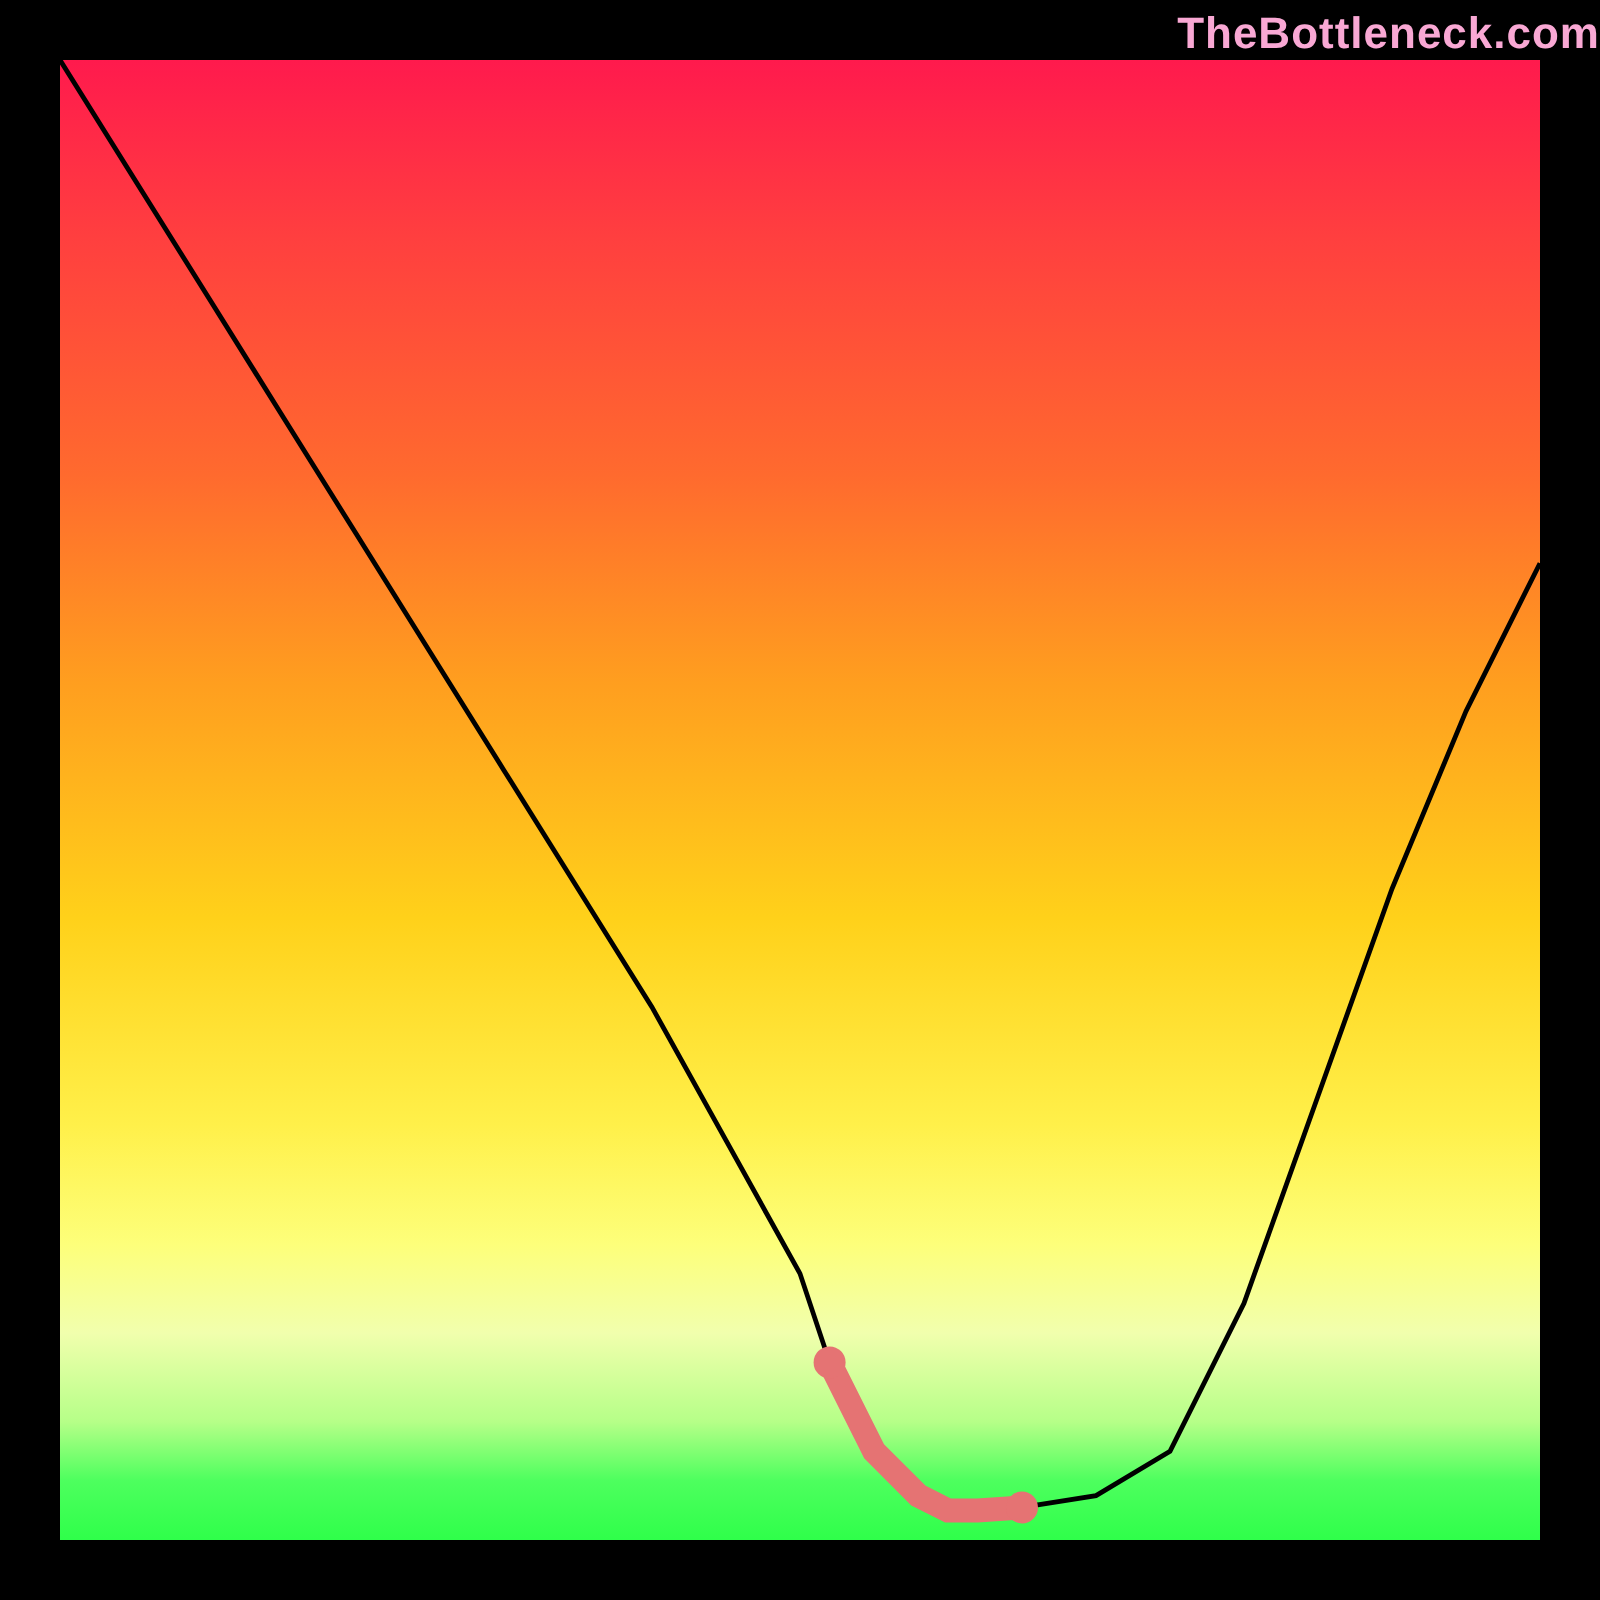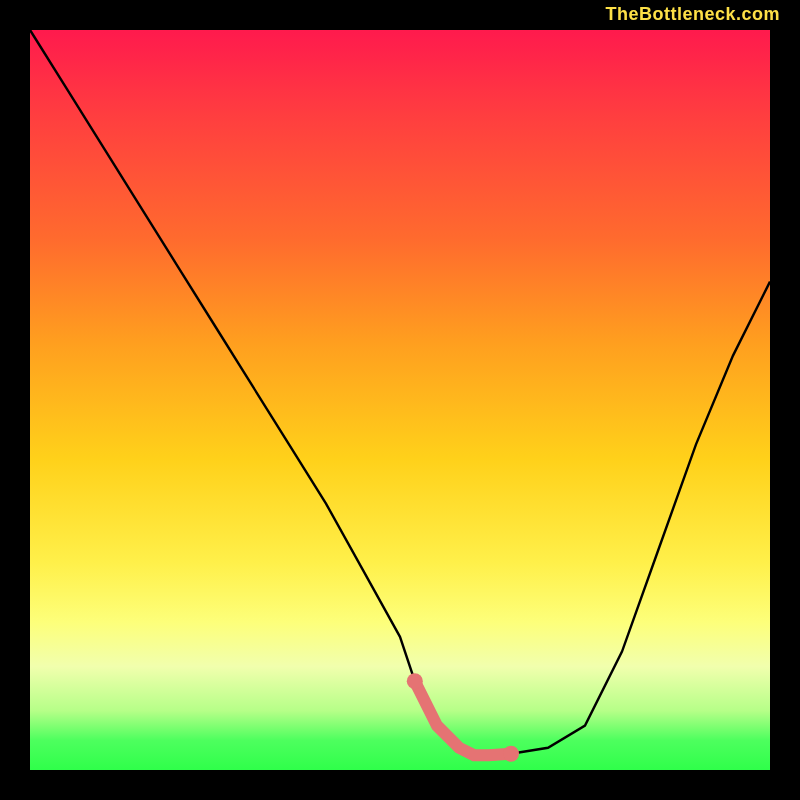--- a/index.html
+++ b/index.html
@@ -35,24 +35,24 @@
       #fdff7a 80%,
       #f1ffad 86%,
       #b6ff88 92%,
       #4dff5e 96%,
       #2fff4a 100%
     );
   }
   .watermark {
     position: absolute;
     top: 4px;
-    right: 20px;
-    font-size: 18px;
+    right: 0;
+    font-size: 22px;
     font-weight: 600;
-    color: #fde047;
+    color: #f9a8d4;
     letter-spacing: 0.5px;
     user-select: none;
   }
   svg.curve {
     position: absolute;
     inset: 0;
     width: 100%;
     height: 100%;
     overflow: visible;
   }

